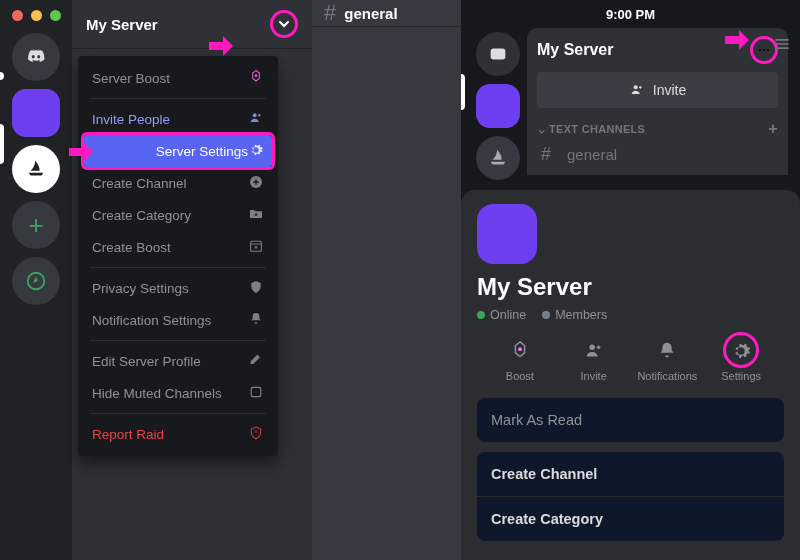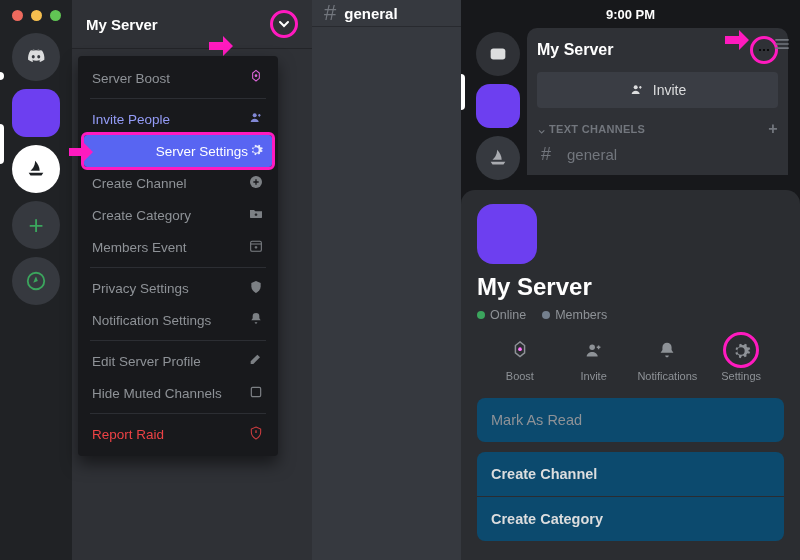--- a/index.html
+++ b/index.html
@@ -85,21 +85,21 @@
   .sstat{display:flex;gap:16px;font-size:12.5px;color:var(--txt-dim);margin-bottom:16px;}
   .sdot{display:inline-block;width:8px;height:8px;border-radius:50%;margin-right:5px;}
   .d-on{background:var(--green);} .d-off{background:#747f8d;}
   .row4{display:flex;justify-content:space-between;padding:0 6px;margin-bottom:16px;}
   .rcell{flex:1;display:flex;flex-direction:column;align-items:center;gap:6px;color:var(--txt-dim);font-size:11px;font-weight:500;}
   .rcell .ci{width:26px;height:26px;display:flex;align-items:center;justify-content:center;}
   .rcell .ci svg{width:22px;height:22px;fill:currentColor;color:var(--txt-dim);}
   .rcell.boost svg{fill:#ff73fa;}
   .rcell.set{position:relative;}
   .set .ring{position:absolute;top:-6px;width:36px;height:36px;border:3px solid var(--hl);border-radius:50%;}
-  .card{background:#0c4a6e;border-radius:8px;padding:0;}
+  .card{background:#0f172a;border-radius:8px;padding:0;}
   .citem{padding:14px 14px;font-size:14.5px;font-weight:600;color:var(--txt);border-bottom:1px solid #2a2c31;}
   .citem.dim{color:var(--txt-dim);font-weight:500;}
   .citem:last-child{border-bottom:none;}
 
   
   .arr2{position:absolute;left:64px;top:142px;z-index:6;}
   .arr3{position:absolute;left:204px;top:36px;}
   .arr-m{position:absolute;right:46px;top:30px;}
 </style>
 </head>
@@ -253,21 +253,21 @@
               <use href="#i-plus"></use>
             </svg></span>
       </div>
       <div class="item">
         <span>Create Category</span>
         <span class="ic"><svg viewBox="0 0 24 24">
               <use href="#i-folder"></use>
             </svg></span>
       </div>
       <div class="item">
-        <span>Members Event</span>
+        <span>Create Boost</span>
         <span class="ic"><svg viewBox="0 0 24 24">
               <use href="#i-cal"></use>
             </svg></span>
       </div>
       <div class="sep"></div>
       <div class="item">
         <span>Privacy Settings</span>
         <span class="ic"><svg viewBox="0 0 24 24">
               <use href="#i-shield"></use>
             </svg></span>

